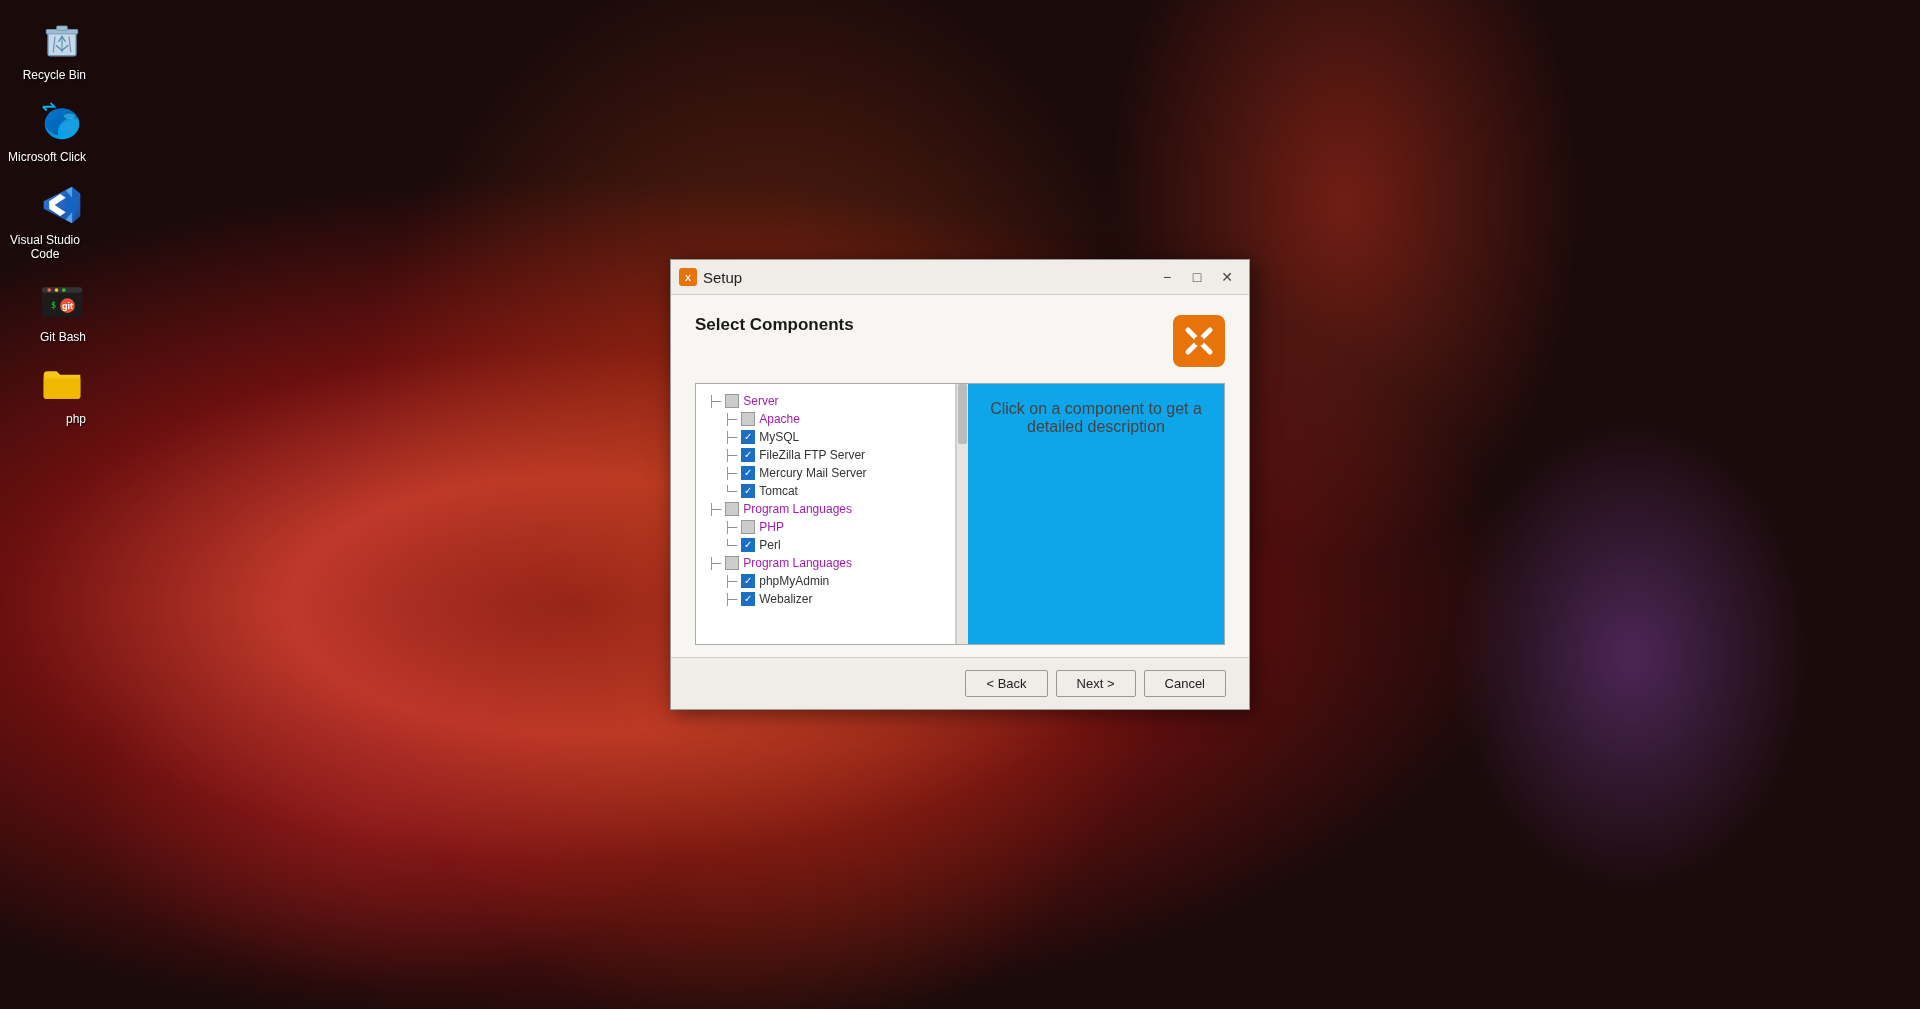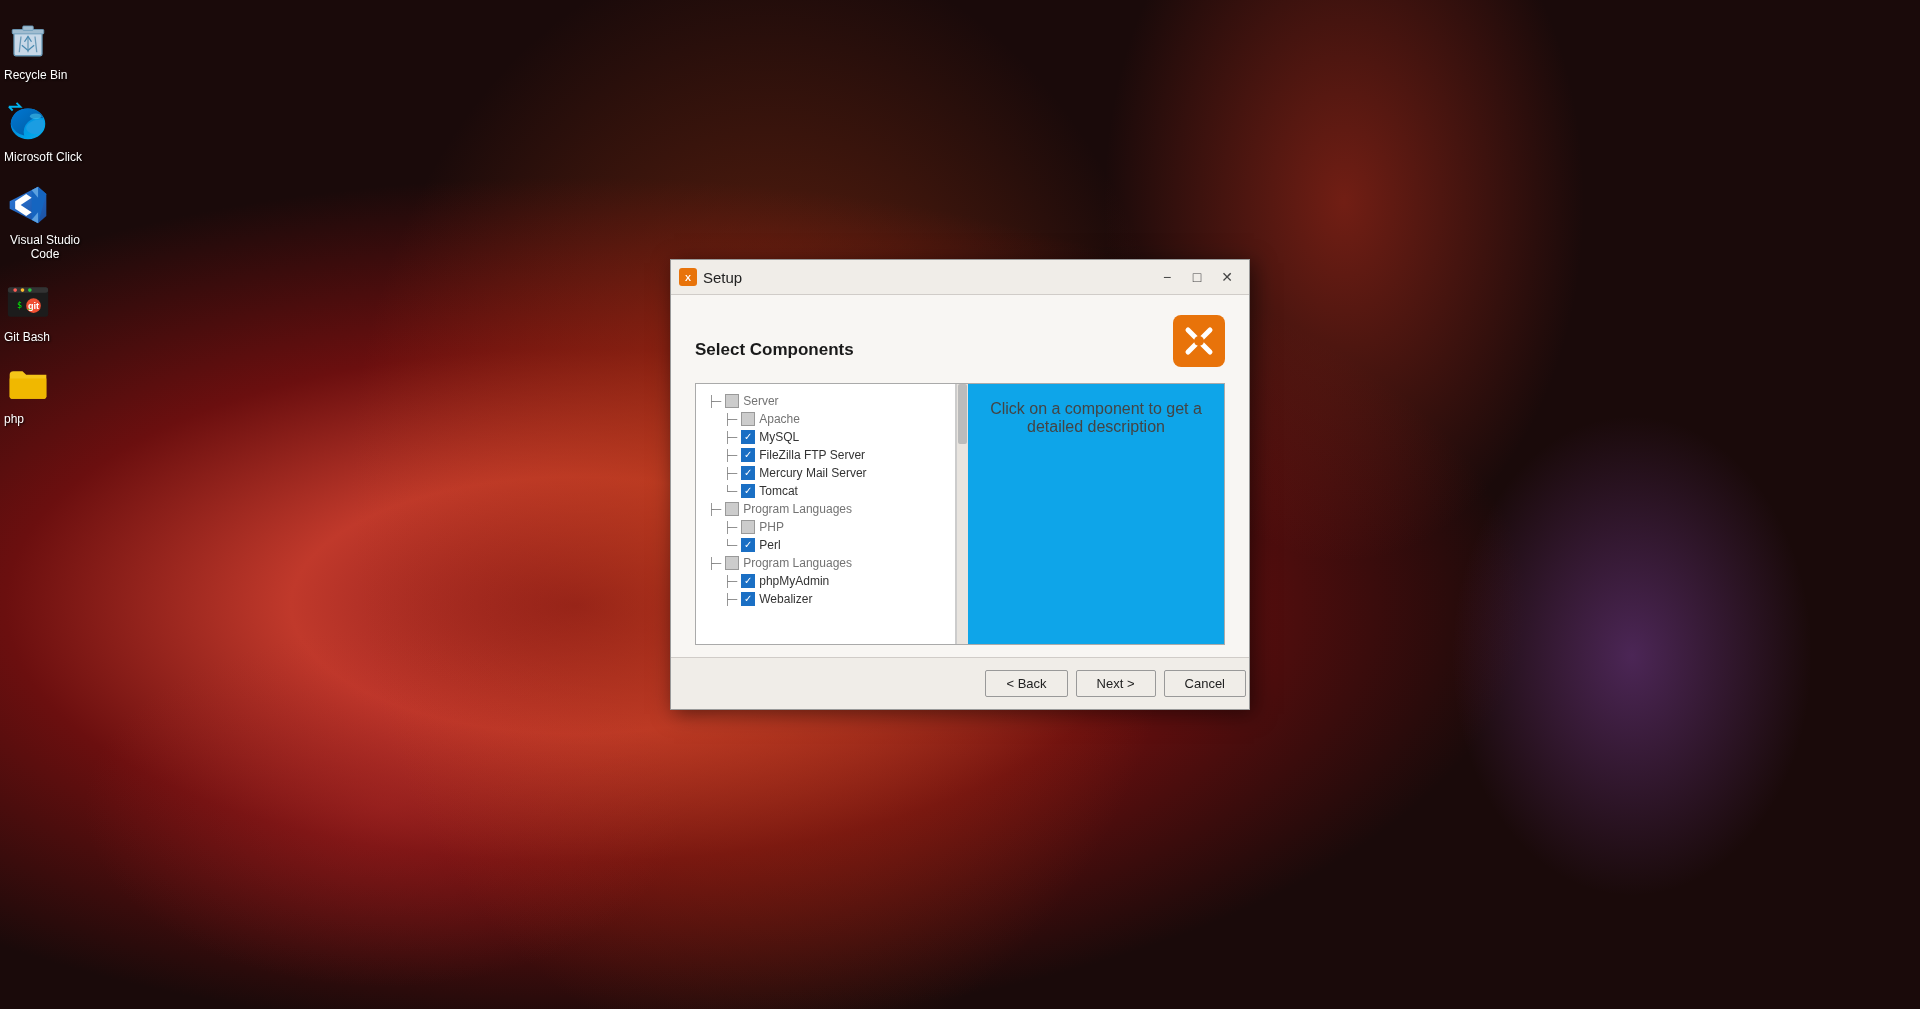--- a/index.html
+++ b/index.html
@@ -42,21 +42,21 @@
       left: 0;
       display: flex;
       flex-direction: column;
       gap: 0;
       padding: 8px 0;
     }
 
     .desktop-icon {
       display: flex;
       flex-direction: column;
-      align-items: flex-start;
+      align-items: flex-end;
       width: 90px;
       padding: 8px 4px;
       cursor: pointer;
       border-radius: 4px;
       gap: 4px;
     }
 
     .desktop-icon .icon-img {
       width: 48px;
       height: 48px;
@@ -176,21 +176,20 @@
       display: flex;
       justify-content: space-between;
       align-items: flex-start;
       margin-bottom: 16px;
     }
 
     .dialog-header-title {
       font-size: 17px;
       font-weight: bold;
       color: #1a1a1a;
-      margin-top: 25px;
     }
 
     .xampp-logo {
       width: 52px;
       height: 52px;
       background: #e8730a;
       border-radius: 8px;
       display: flex;
       align-items: center;
       justify-content: center;
@@ -274,40 +273,40 @@
       background: #ccc;
       border-color: #999;
     }
 
     .item-label {
       font-size: 12px;
       color: #333;
     }
 
     .item-label.greyed {
-      color: #737373;
+      color: #a21caf;
     }
 
     
     .tree-panel::-webkit-scrollbar { width: 8px; }
     .tree-panel::-webkit-scrollbar-track { background: #f0f0f0; }
     .tree-panel::-webkit-scrollbar-thumb { background: #bbb; border-radius: 2px; }
 
     
     .dialog-statusbar {
       padding: 4px 8px;
       font-size: 11px;
       color: #666;
       background: #f0ede8;
       border-top: 1px solid #ccc;
     }
 
     
     .dialog-buttons {
-      padding: 12px 3px;
+      padding: 12px 23px;
       display: flex;
       justify-content: flex-end;
       gap: 8px;
       background: #f0ede8;
       border-top: 1px solid #d0ccc8;
     }
 
     .dialog-btn {
       padding: 5px 20px;
       font-size: 13px;

